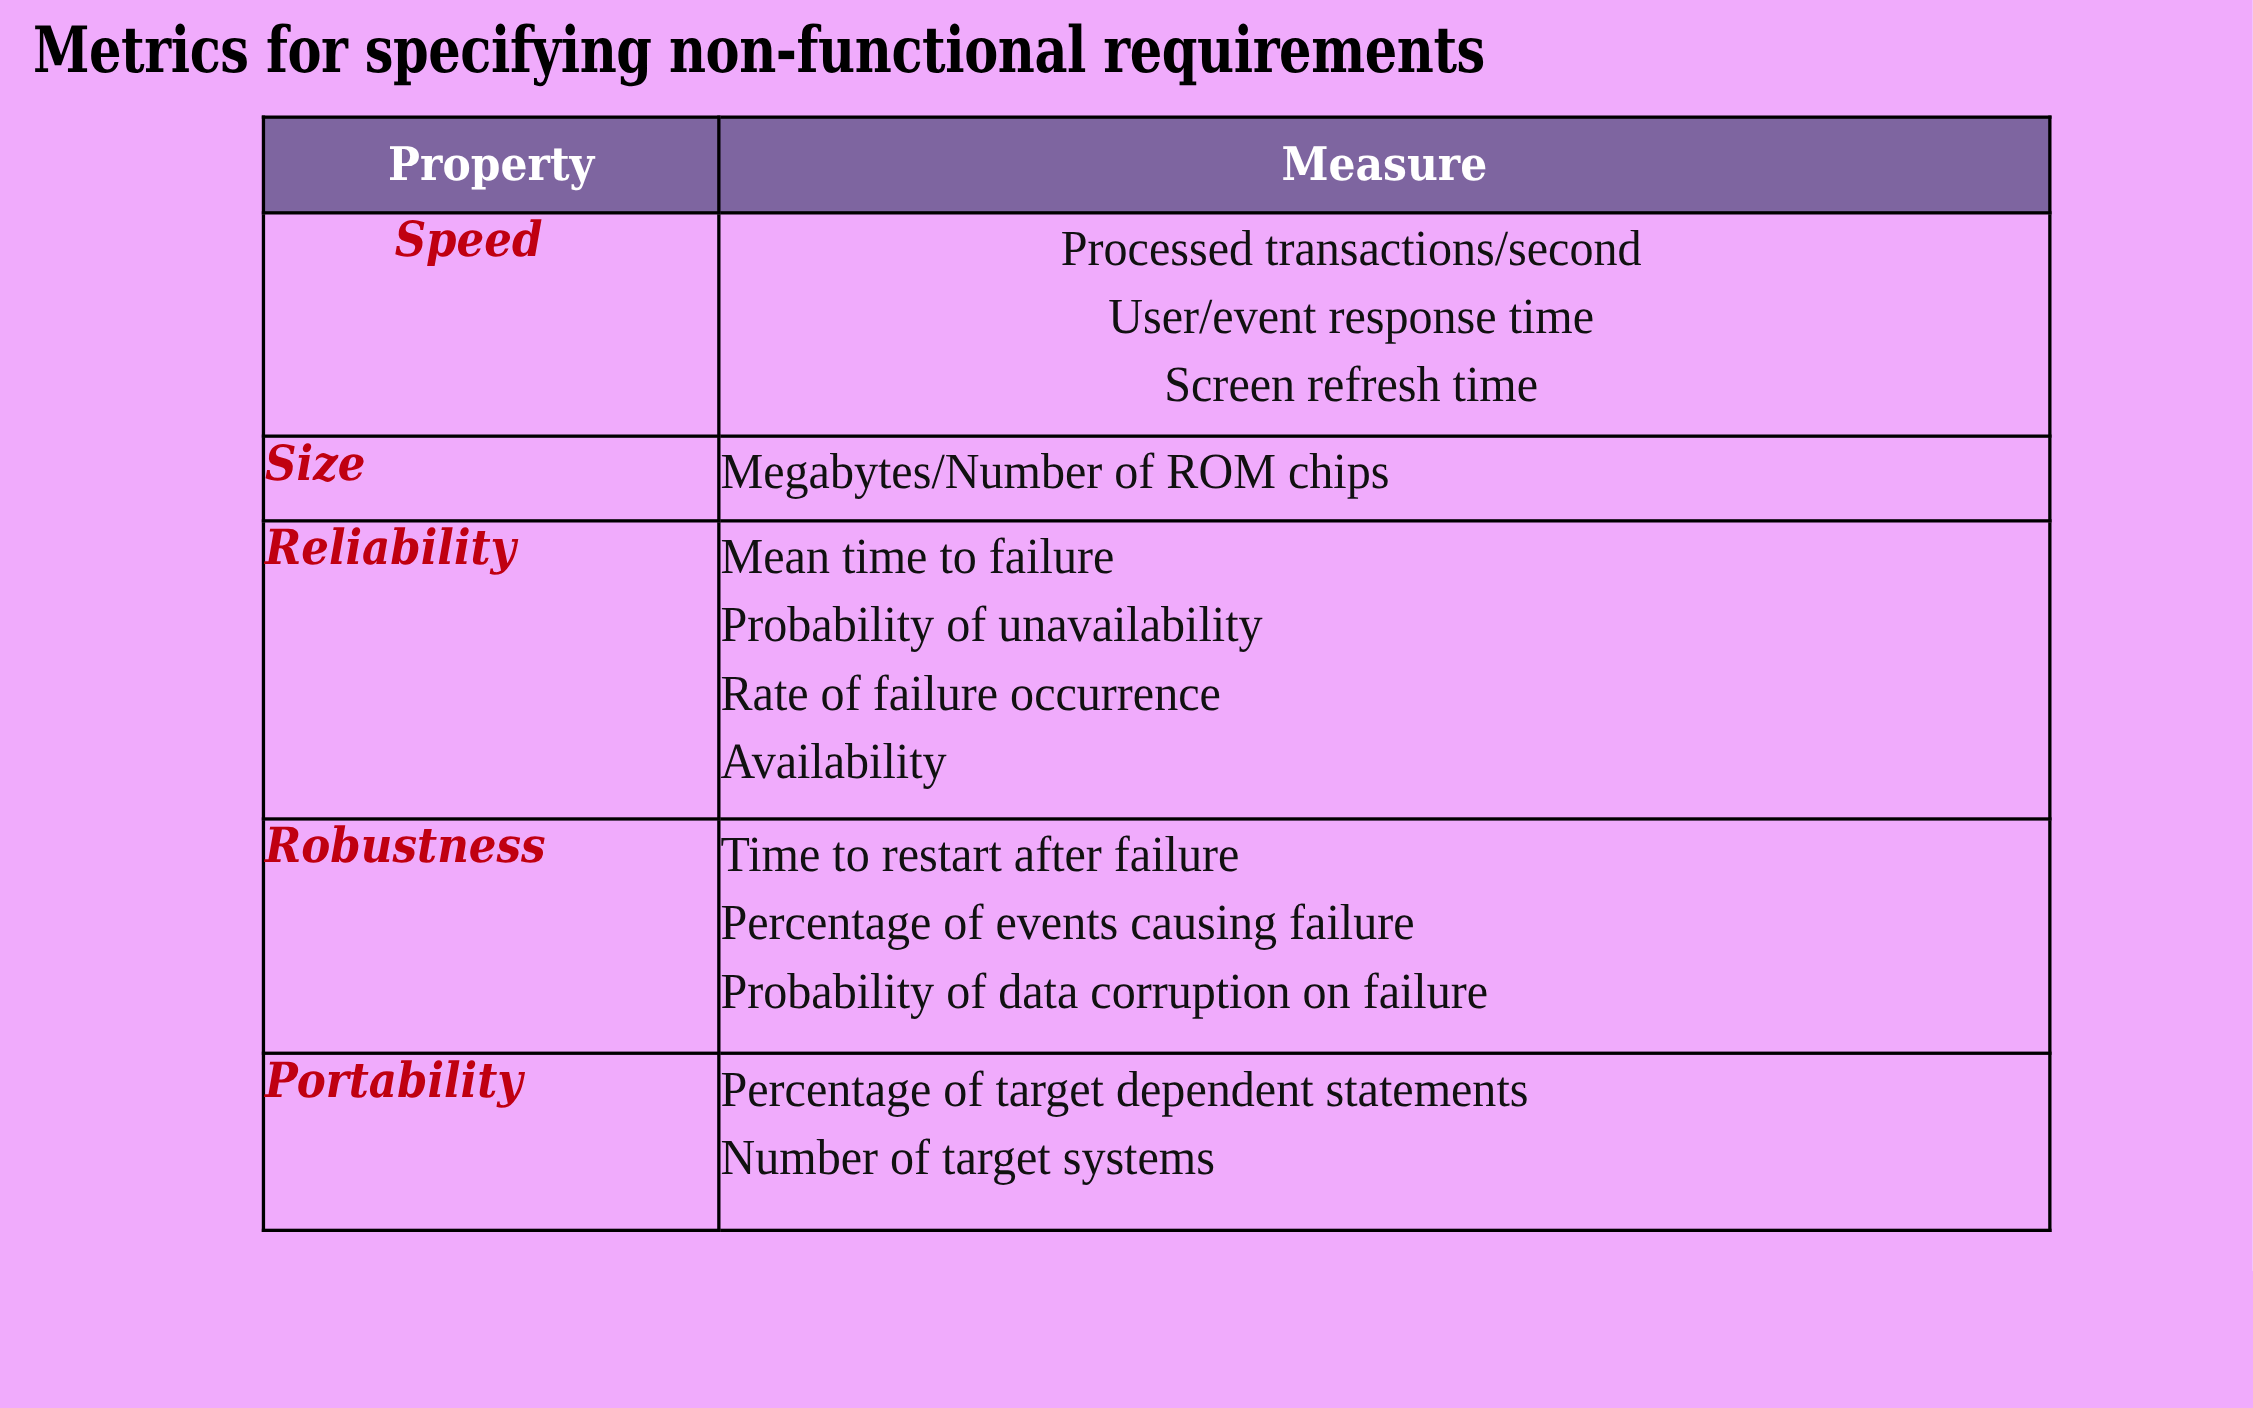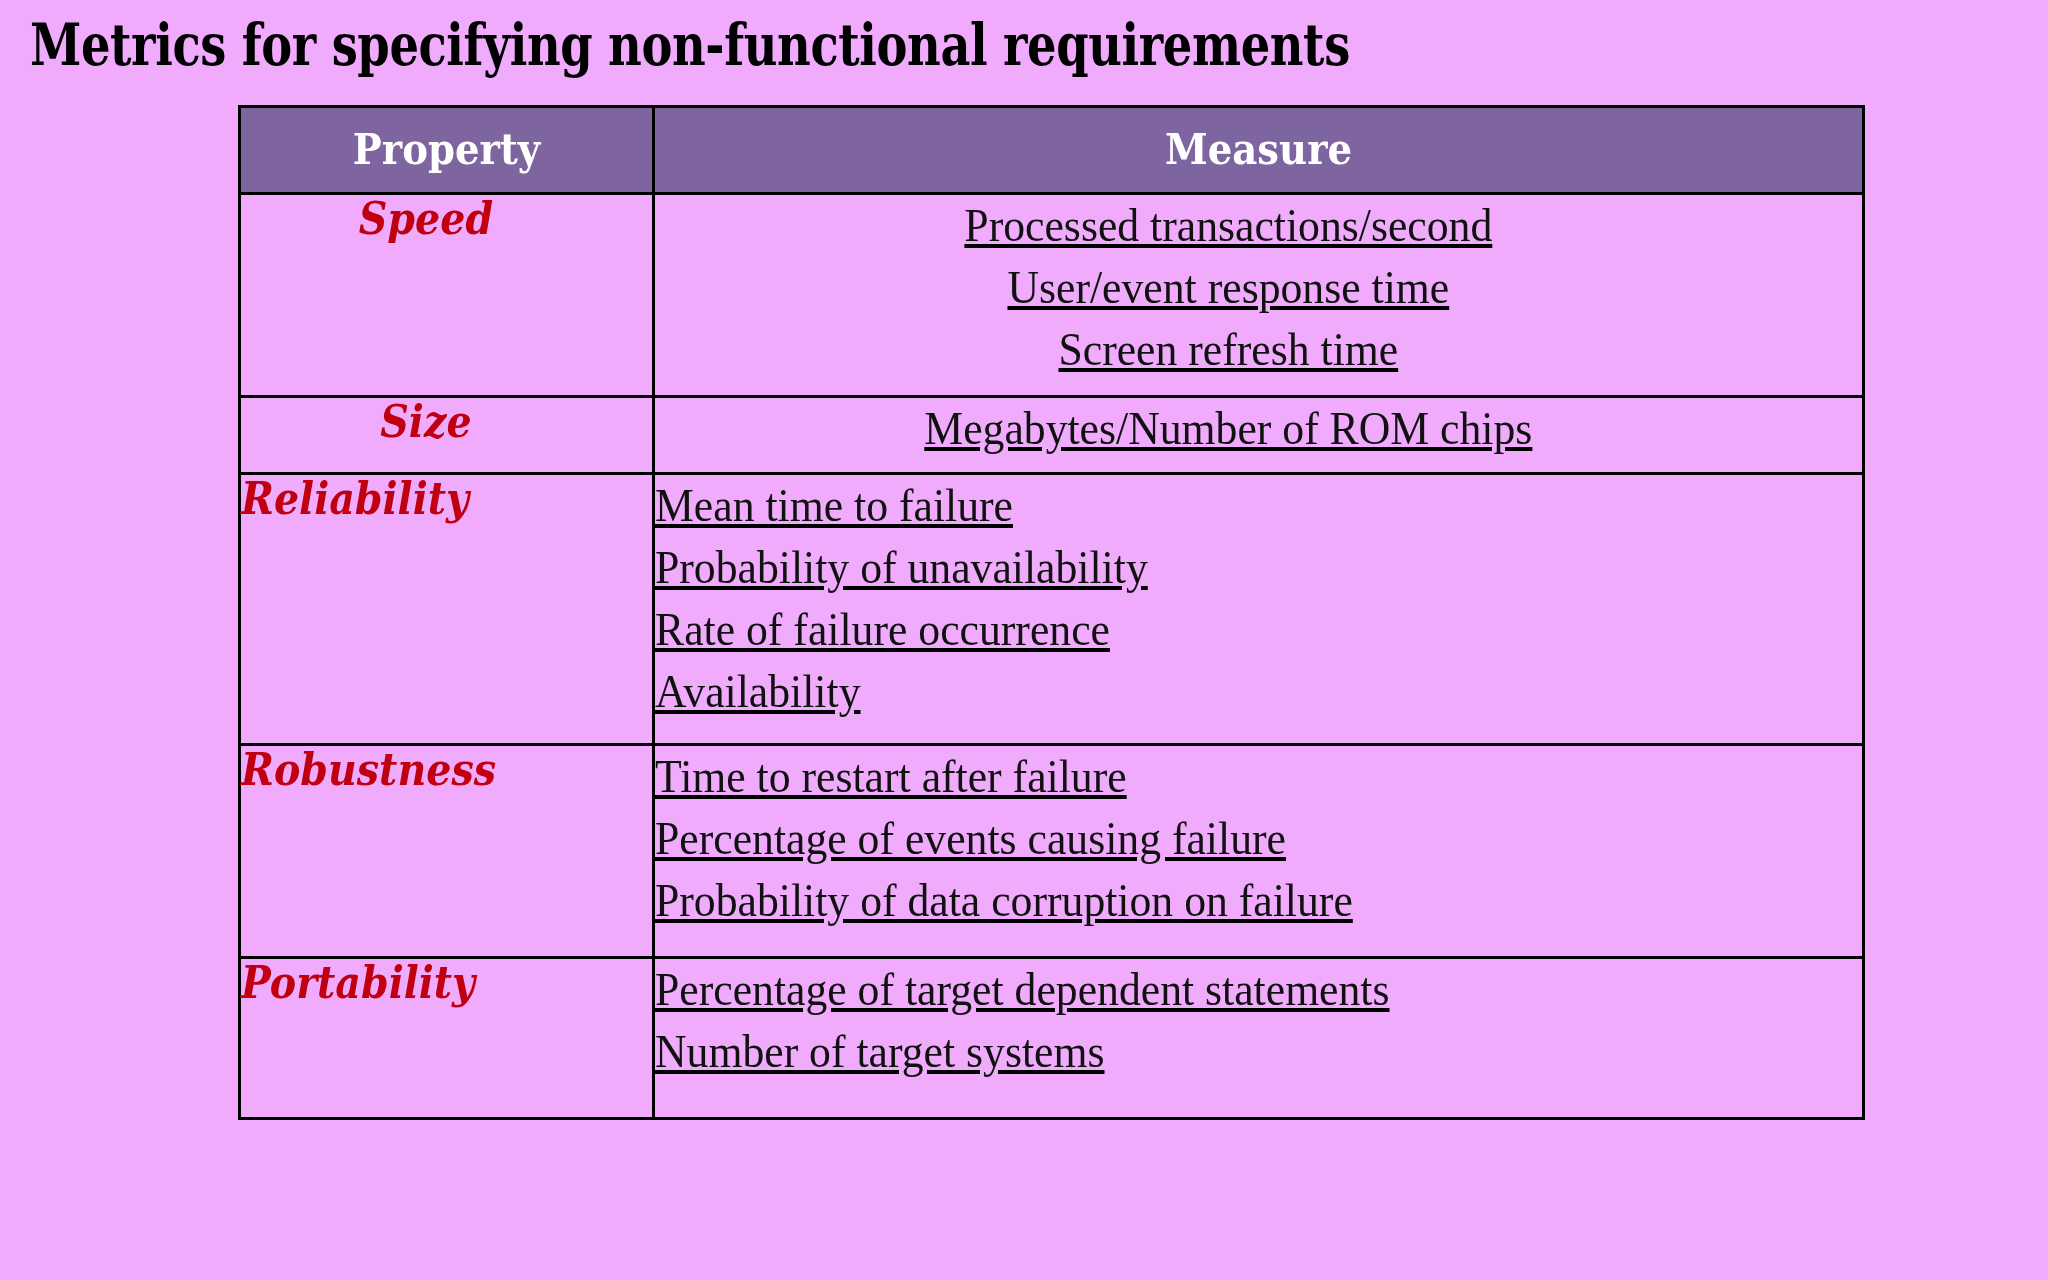--- a/index.html
+++ b/index.html
@@ -88,36 +88,35 @@
     font-size: 44px;
     line-height: 48px;
     color: #c00011;
     white-space: nowrap;
     transform: scaleX(0.90);
     transform-origin: left center;
   }
 
   td.measure-cell {
     padding: 14px 0 12px 24px;
-    text-decoration: underline;
   }
 
   .measure-line {
     font-family: "Liberation Serif", "DejaVu Serif", serif;
     font-size: 46px;
     line-height: 62px;
     color: #111111;
     white-space: nowrap;
     transform: scaleX(0.95);
     transform-origin: left center;
   }
 
   
   tr.row-speed       td { height: 200px; text-align: center; }
-  tr.row-size        td { height: 74px; text-align: center;  }
+  tr.row-size        td { height: 74px;  }
   tr.row-ease        td { height: 148px; }
   tr.row-reliability td { height: 268px; }
   tr.row-robustness  td { height: 210px; }
   tr.row-portability td { height: 158px; }
 </style>
 </head>
 <body>
 
 <div class="slide">
 

